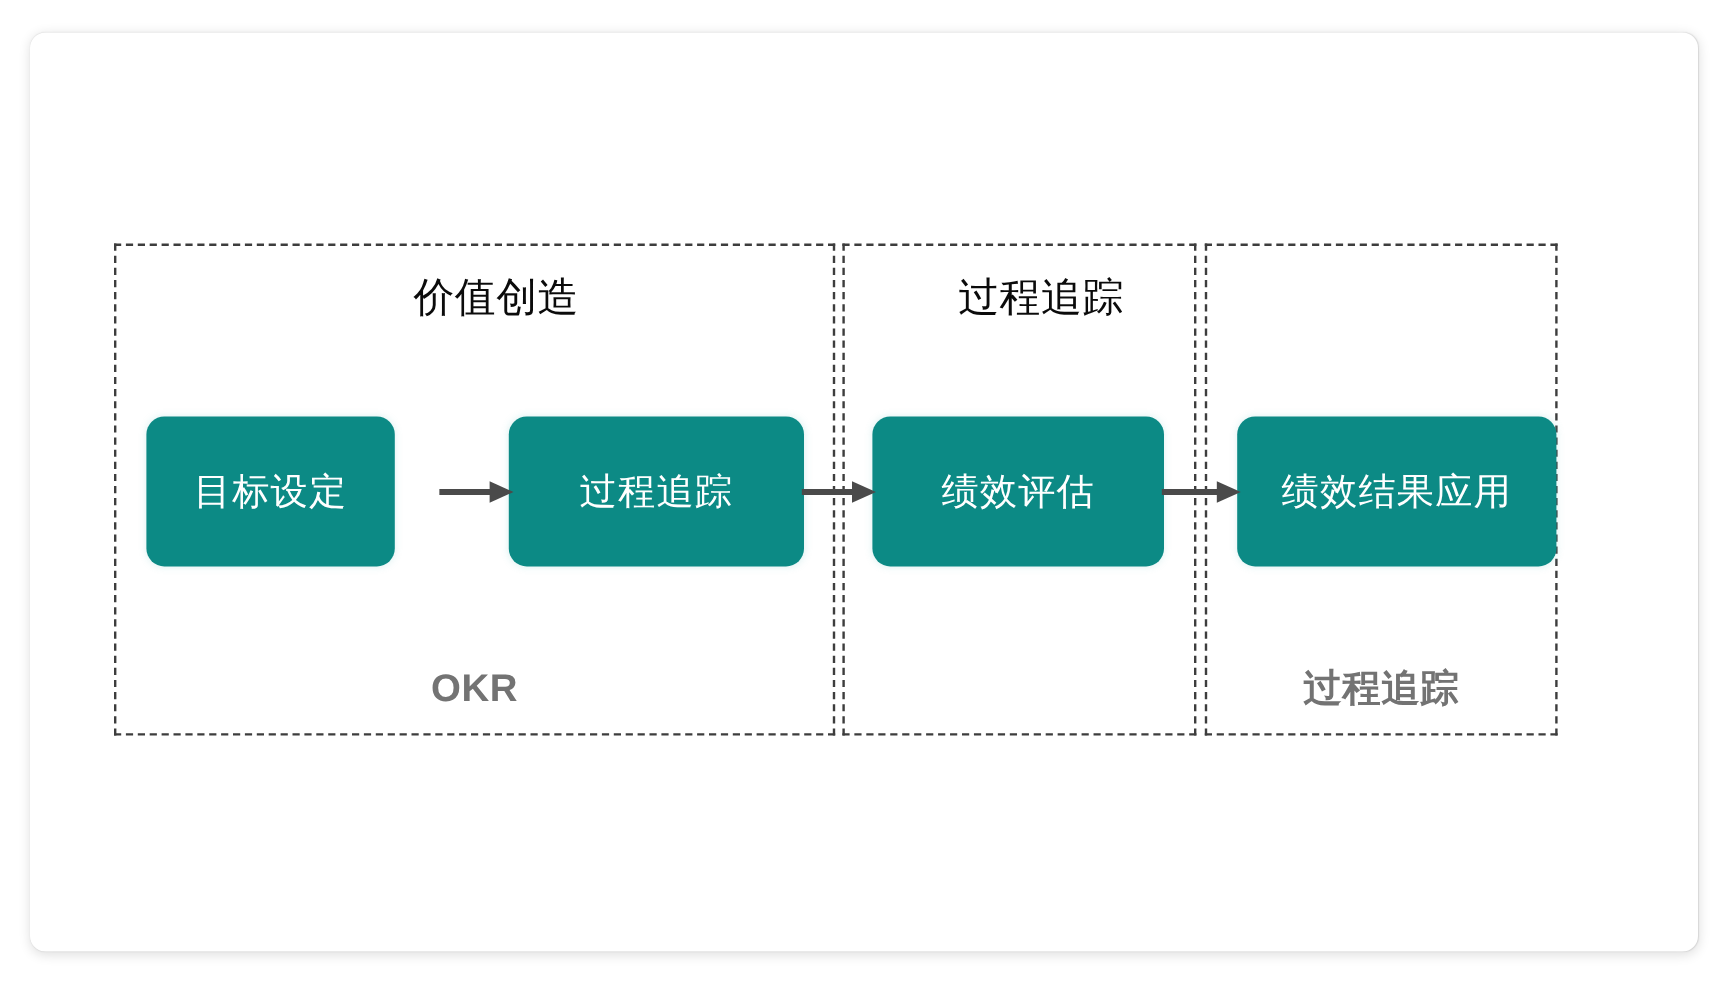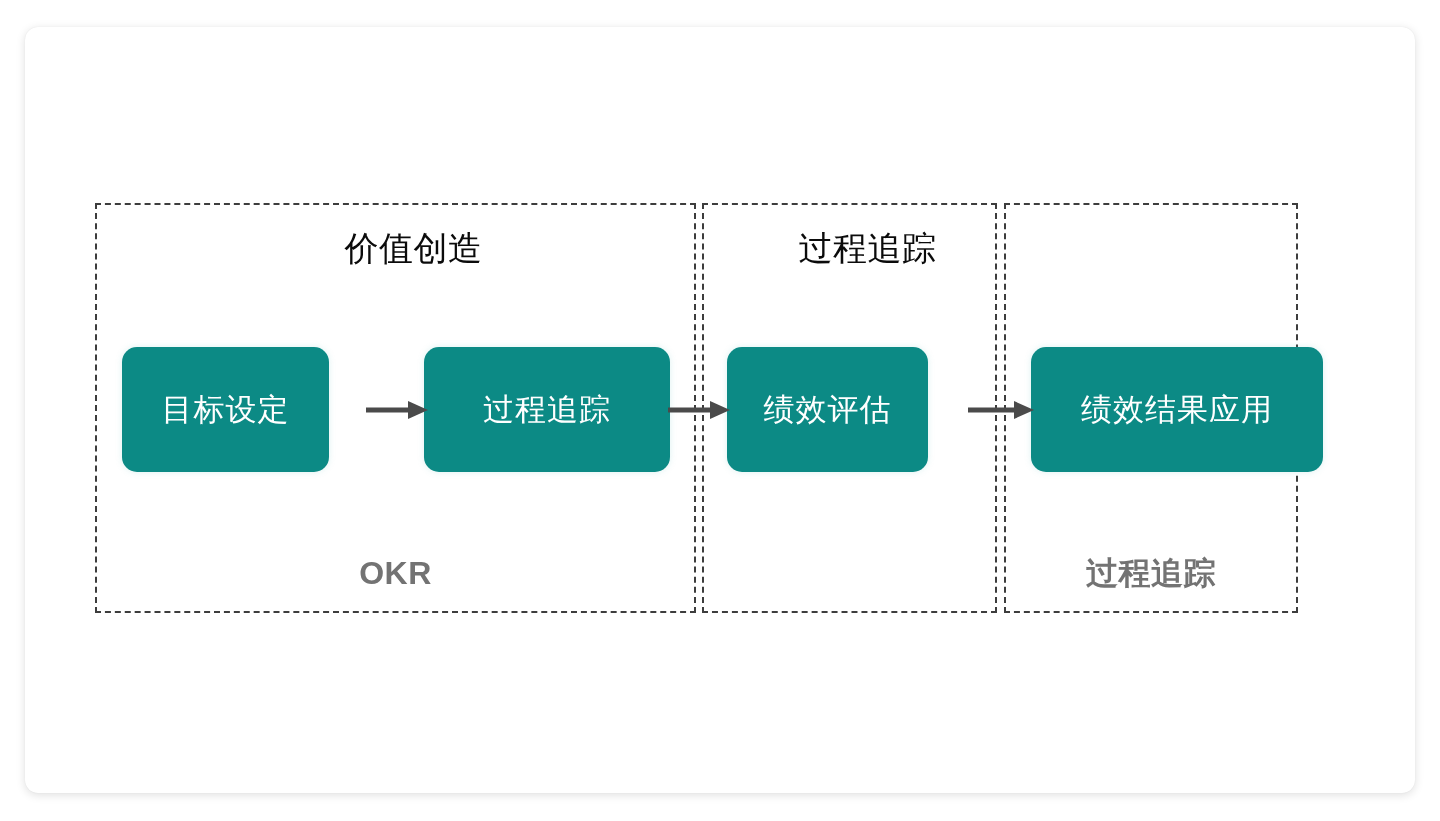--- a/index.html
+++ b/index.html
@@ -88,22 +88,22 @@
   }
   .step-label {
     color: #ffffff;
     font-size: 31px;
     line-height: 40px;
     letter-spacing: 1px;
     white-space: nowrap;
   }
   .step-box.s1 { left: 122px;  width: 207px; }
   .step-box.s2 { left: 424px;  width: 246px; }
-  .step-box.s3 { left: 727px;  width: 201px; }
-  .step-box.s4 { left: 1031px; width: 292px; }
+  .step-box.s3 { left: 727px;  width: 243px; }
+  .step-box.s4 { left: 1031px; width: 266px; }
 
   
   .arrow {
     position: absolute;
     top: 398px;
     height: 24px;
   }
   .arrow.a1 { left: 366px;  width: 62px; }
   .arrow.a2 { left: 668px;  width: 62px; }
   .arrow.a3 { left: 968px;  width: 66px; }

